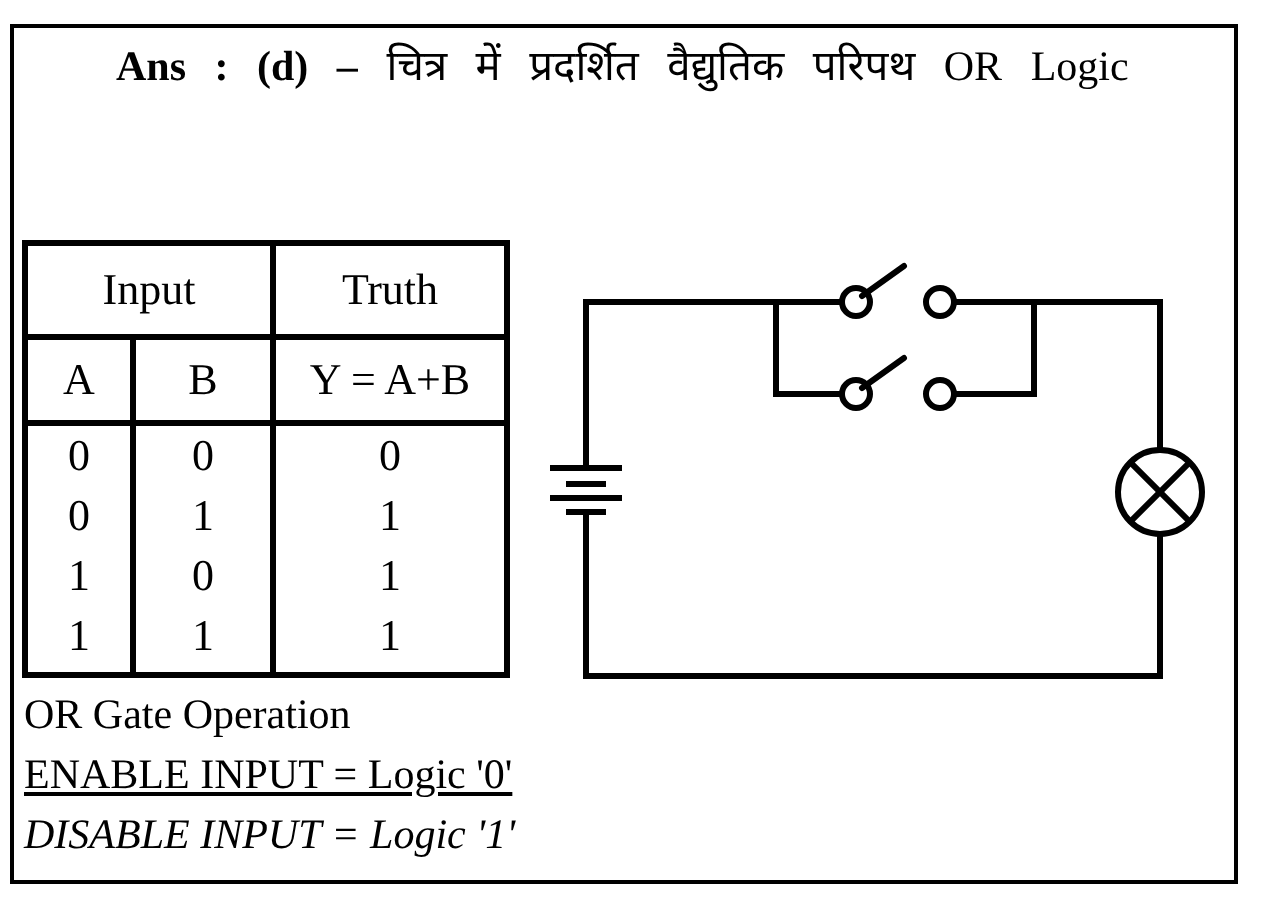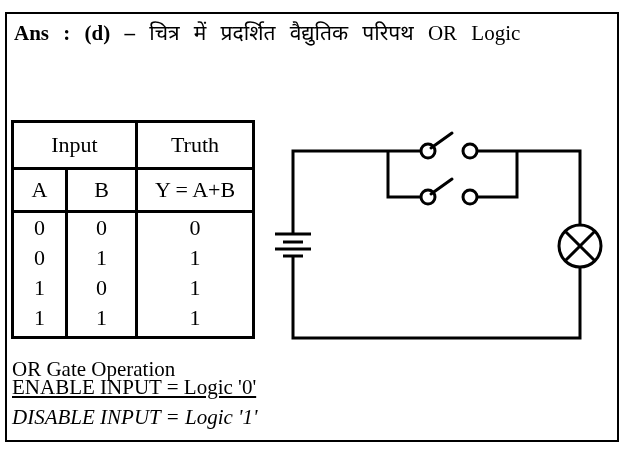--- a/index.html
+++ b/index.html
@@ -5,37 +5,37 @@
   * { margin:0; padding:0; box-sizing:border-box; }
   html,body { background:#ffffff; }
   body {
     width:639px; height:459px; position:relative; overflow:hidden;
     font-family:"Liberation Serif","DejaVu Serif",serif; color:#000;
   }
   .page { position:absolute; left:0; top:0; width:639px; height:459px; background:#fff; }
   .doc-border { position:absolute; left:5px; top:12px; width:614px; height:430px; border:2px solid #000; }
 
   .ans-para { position:absolute; left:14px; top:16px; width:600px; font-size:21px; line-height:34px; }
-  .ans-line1 { display:block; white-space:nowrap; word-spacing:9px; }
+  .ans-line1 { display:block; white-space:nowrap; word-spacing:9px;margin-left:44px; }
   .ans-label { font-weight:bold; }
   .ans-line2 { display:block; }
 
   .tt-title { position:absolute; left:13px; top:88px; font-size:21px; }
 
   table.truth { position:absolute; left:11px; top:120px; border-collapse:collapse; table-layout:fixed; }
   table.truth td { border:3px solid #000; text-align:center; font-size:22px; padding:0;font-family:Liberation Serif, serif; }
   .row-h1 td { height:47px; }
   .row-h2 td { height:43px; }
   .row-data td { height:126px; vertical-align:top; padding-top:3px; }
   .row-data .val { height:30px; line-height:30px; }
 
   .circuit { position:absolute; left:270px; top:125px; }
 
   .note { position:absolute; left:12px; font-size:21px; white-space:nowrap; }
-  .note-1 { top:345px;margin-top:12px; }
+  .note-1 { top:345px; }
   .note-2 { top:375px;text-decoration:underline; }
   .note-3 { top:405px;font-style:italic; }
 </style>
 </head>
 <body>
 
 <div class="page">
   <div class="doc-border"></div>
 
   <div class="ans-para">

